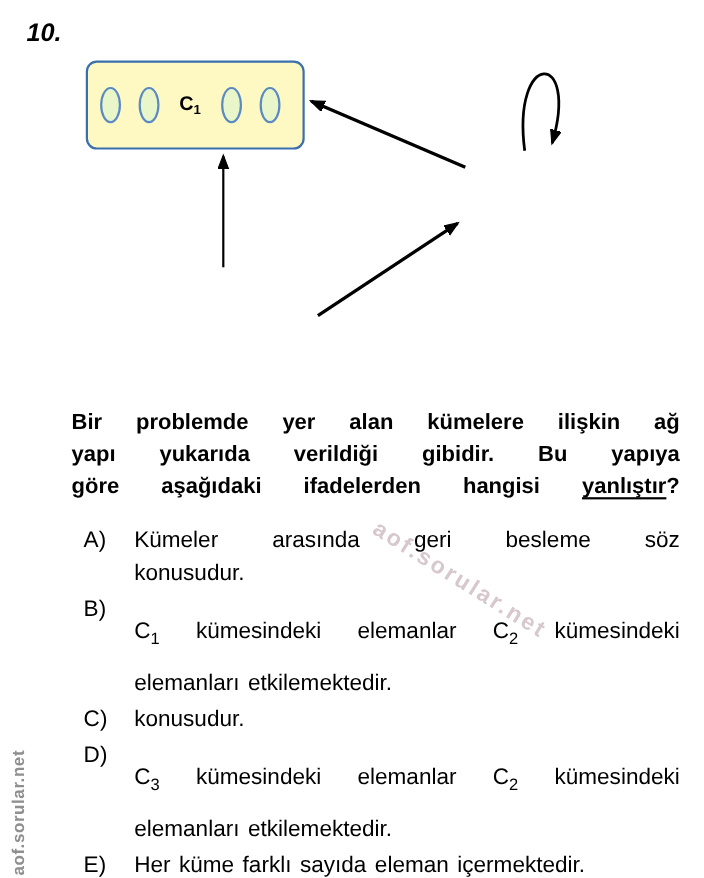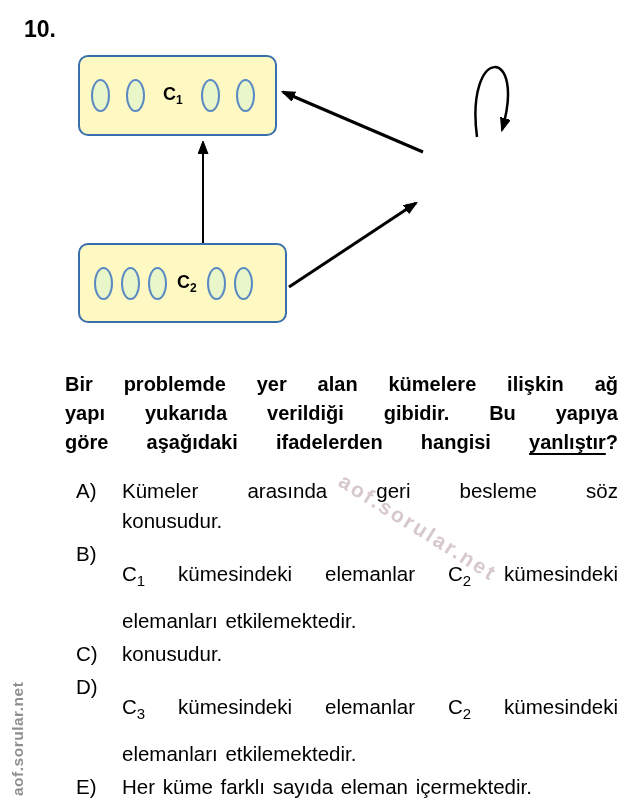--- a/index.html
+++ b/index.html
@@ -1,20 +1,20 @@
 <!DOCTYPE html>
 <html style="--box-border: #3a6fad; --ellipse-border: #5b8ac2; --ellipse-fill: #e9f6c9; --arrow: #000000;"><head>
 <meta charset="utf-8">
 <style>
   html,body{margin:0;padding:0;background:#ffffff;}
   .page{position:relative;width:640px;height:798px;background:#ffffff;
         font-family:"Liberation Sans",sans-serif;color:#000;overflow:hidden;}
 
   
-  .qnum{position:absolute;left:24px;top:16px;font-size:23px;font-weight:bold;}
+  .qnum{position:absolute;left:24px;top:16px;font-size:23px;font-weight:bold;font-style:italic;}
 
   
   .set-box{position:absolute;background:#fef9c3;border:2.5px solid var(--box-border,#3a6fad);
            border-radius:10px;display:flex;align-items:center;box-sizing:border-box;}
   .box-c1{left:78px;top:55px;width:199px;height:81px;padding-left:11px;gap:16px;}
   .box-c2{left:78px;top:243px;width:209px;height:80px;padding-left:14px;gap:8px;}
   .box-c3{left:423px;top:138px;width:187px;height:80px;padding-left:12px;gap:12px;}
   .node-ellipse{width:19px;height:33px;flex:none;border:2px solid var(--ellipse-border,#5b8ac2);
                 background:var(--ellipse-fill,#e9f6c9);border-radius:50%;box-sizing:border-box;}
   .set-label{font-weight:bold;font-size:18px;line-height:1;padding:0 2px;white-space:nowrap;}
@@ -51,28 +51,20 @@
 <body>
 
 <div class="page">
 
   <div class="qnum">10.</div>
 
   <div class="set-box box-c1">
       <span class="node-ellipse"></span>
       <span class="node-ellipse"></span>
       <span class="set-label">C<sub>1</sub></span>
-      <span class="node-ellipse"></span>
-      <span class="node-ellipse"></span>
-    </div>
-  <div class="set-box box-c2">
-      <span class="node-ellipse"></span>
-      <span class="node-ellipse"></span>
-      <span class="node-ellipse"></span>
-      <span class="set-label">C<sub>2</sub></span>
       <span class="node-ellipse"></span>
       <span class="node-ellipse"></span>
     </div>
 
   <svg class="arrows" width="640" height="360" viewBox="0 0 640 360" aria-hidden="true">
     <defs>
       <marker id="ah" markerWidth="15" markerHeight="12" refX="12" refY="5" orient="auto" markerUnits="userSpaceOnUse">
         <path class="head" d="M0,0 L13,5 L0,10 Z"></path>
       </marker>
     </defs>

